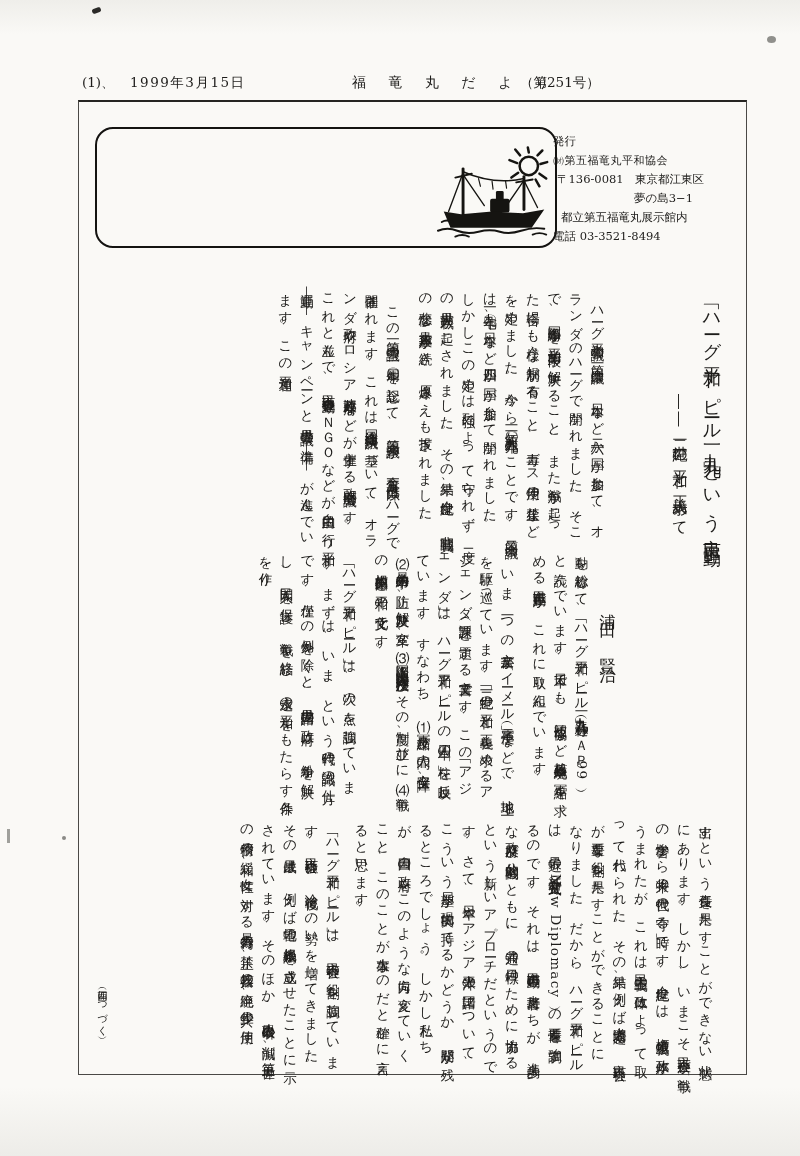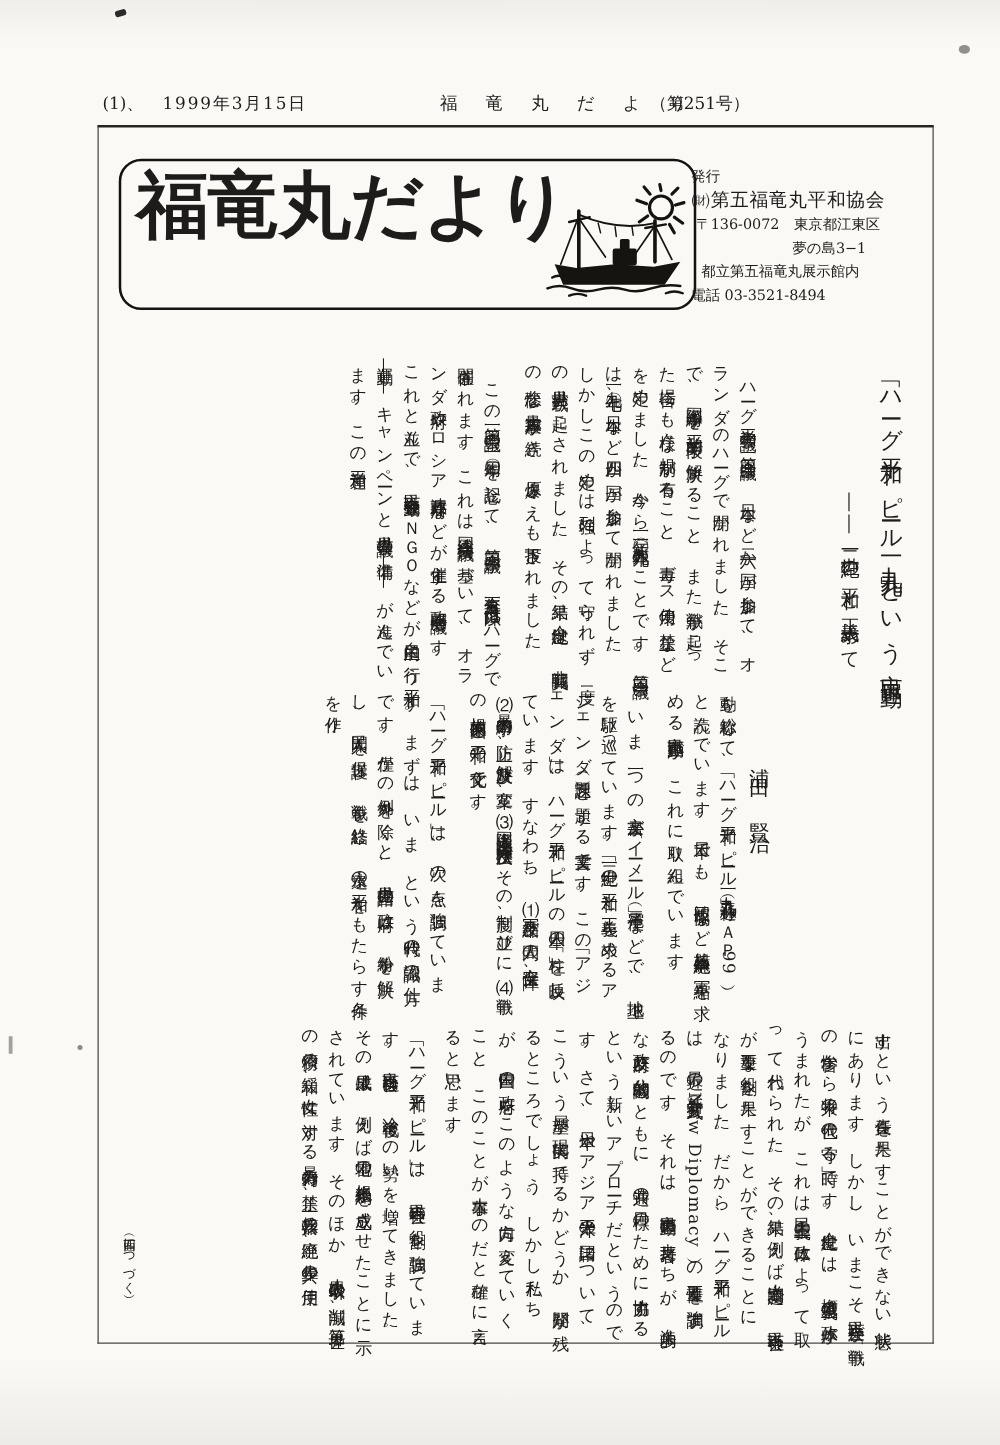--- a/index.html
+++ b/index.html
@@ -34,21 +34,21 @@
     letter-spacing:-1px; line-height:1.15; white-space:nowrap;
   }
   .m-sub {
     position:absolute; left:16px; bottom:7px; font-size:17px; letter-spacing:1.5px;
     white-space:nowrap;
   }
   .ship { position:absolute; right:3px; bottom:2px; width:116px; height:100px; }
 
   
   .publisher { position:absolute; left:553px; top:132px; width:172px; font-size:11.5px; line-height:19px; }
-  .pub-name { font-size:15px; letter-spacing:0.5px; }
+  .pub-name { font-size:11px; letter-spacing:0.5px; }
   .pub-postal { padding-left:4px; }
   .pub-addr2 { text-align:right; padding-right:32px; }
   .pub-addr3 { padding-left:8px; }
   .pub-phone { text-align:left; padding-right:10px; }
 
   
   .title-block { position:absolute; left:656px; top:298px; width:68px; height:494px; }
   .a-title { font-size:18px; letter-spacing:3.5px; }
   .a-sub   { font-size:15px; letter-spacing:2.5px; margin-block-start:11px; text-indent:96px; }
   .author  { position:absolute; left:596px; top:601px; height:180px; font-size:16.5px; letter-spacing:9px; }
@@ -83,21 +83,20 @@
   <div class="speck s4"></div>
 
   <span class="h-item h-pageno">(1)、</span>
   <span class="h-item h-date">1999年3月15日</span>
   <span class="h-item h-title">福 竜 丸 だ よ り</span>
   <span class="h-item h-issue">（第251号）</span>
 
   <div class="frame"></div>
 
   <div class="masthead">
-    <div class="m-title">福竜丸だより</div>
     <svg class="ship" viewBox="0 0 120 100" aria-hidden="true">
       <g stroke="#151411" fill="none" stroke-linecap="round">
 
         <circle cx="96" cy="21" r="9.5" fill="#faf9f6" stroke-width="2.6"></circle>
         <g stroke-width="2.6">
           <path d="M96 7 L95 2"></path>
           <path d="M105 10 L110 5"></path>
           <path d="M108 19 L115 17"></path>
           <path d="M107 29 L114 34"></path>
           <path d="M103 35 L107 42"></path>
@@ -127,21 +126,21 @@
         <path d="M6 79 Q11 76 17 79"></path>
         <path d="M100 92 Q107 89 114 92"></path>
         <path d="M20 94 Q27 91 34 94"></path>
       </g>
     </svg>
   </div>
 
   <div class="publisher">
     <div class="pub-label">発行</div>
     <div class="pub-name">㈶第五福竜丸平和協会</div>
-    <div class="pub-postal">〒136-0072　東京都江東区</div>
+    <div class="pub-postal">〒136-0081　東京都江東区</div>
     <div class="pub-addr2">夢の島3−1</div>
     <div class="pub-addr3">都立第五福竜丸展示館内</div>
     <div class="pub-phone">電話 03-3521-8494</div>
   </div>
 
   <div class="title-block v">
     <div class="a-title">「ハーグ平和アピール一九九九」という市民運動</div>
     <div class="a-sub">――二一世紀の平和と正義求めて</div>
   </div>
 

